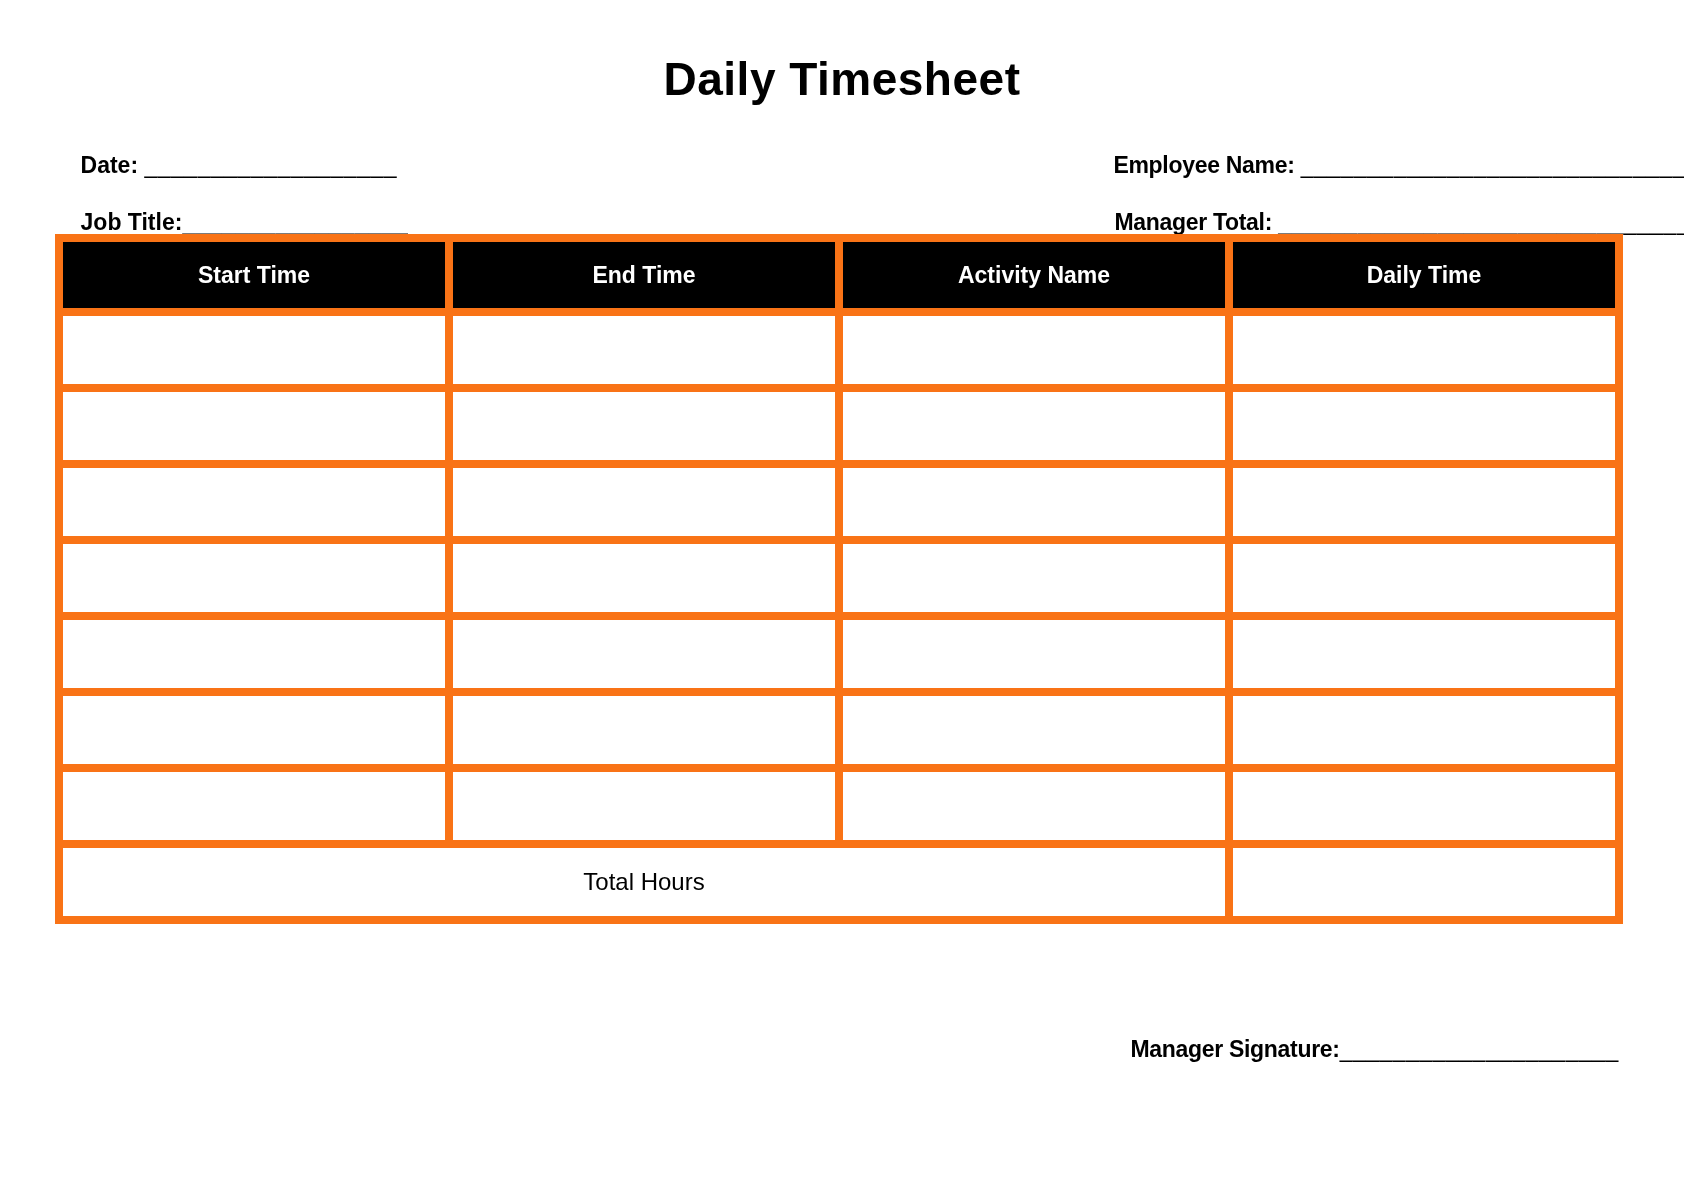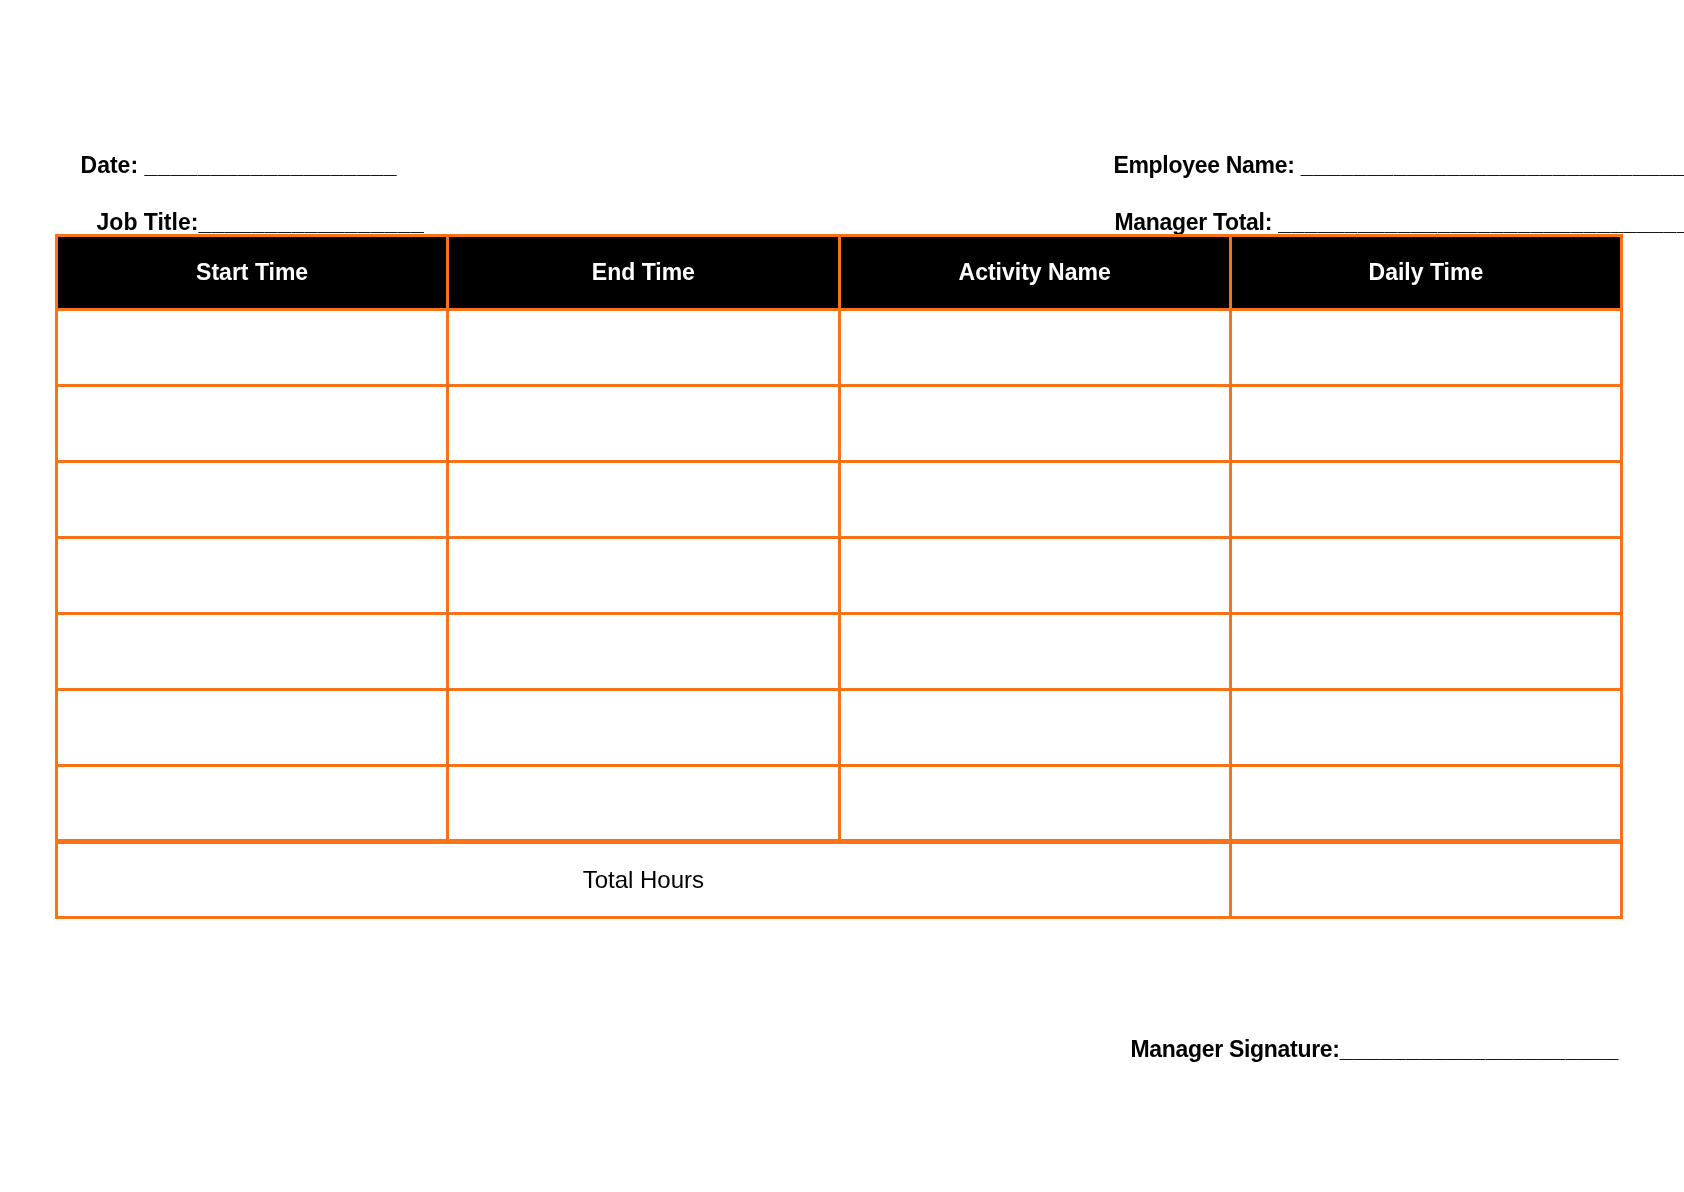--- a/index.html
+++ b/index.html
@@ -28,37 +28,37 @@
     letter-spacing: 0.5px;
   }
   .field {
     position: absolute;
     font-size: 23px;
     font-weight: 700;
     white-space: pre;
     line-height: 1.2;
   }
   .field .line {
-    font-weight: 700;
+    font-weight: 400;
     letter-spacing: 0.5px;
   }
   .tight {
     letter-spacing: -0.3px;
   }
   table.sheet {
     position: absolute;
     left: 55px;
     top: 234px;
     width: 1568px;
     border-collapse: collapse;
     table-layout: fixed;
   }
   table.sheet th,
   table.sheet td {
-    border: 3px solid #f97316;
+    border: 8px solid #f97316;
     padding: 0;
   }
   table.sheet thead tr {
     height: 74px;
   }
   table.sheet th {
     background: #000000;
     color: #ffffff;
     font-size: 23px;
     font-weight: 700;
@@ -80,30 +80,31 @@
     vertical-align: middle;
     font-size: 24px;
     font-weight: 400;
   }
 </style>
 </head>
 <body>
 
 <div class="page">
 
+  <h1 class="title">Daily Timesheet</h1>
 
   <div class="field" style="left:55px; top:124px;">
     <span>Date: </span><span class="line">___________________</span>
   </div>
 
   <div class="field tight" style="left:1089px; top:124px;">
     <span>Employee Name: </span><span class="line">________________________________</span>
   </div>
 
-  <div class="field" style="left:71px; top:181px;">
+  <div class="field" style="left:55px; top:181px;">
     <span>Job Title:</span><span class="line">_________________</span>
   </div>
 
   <div class="field tight" style="left:1090px; top:181px;">
     <span>Manager Total: </span><span class="line">__________________________________</span>
   </div>
 
   <table class="sheet">
     <thead>
       <tr>

